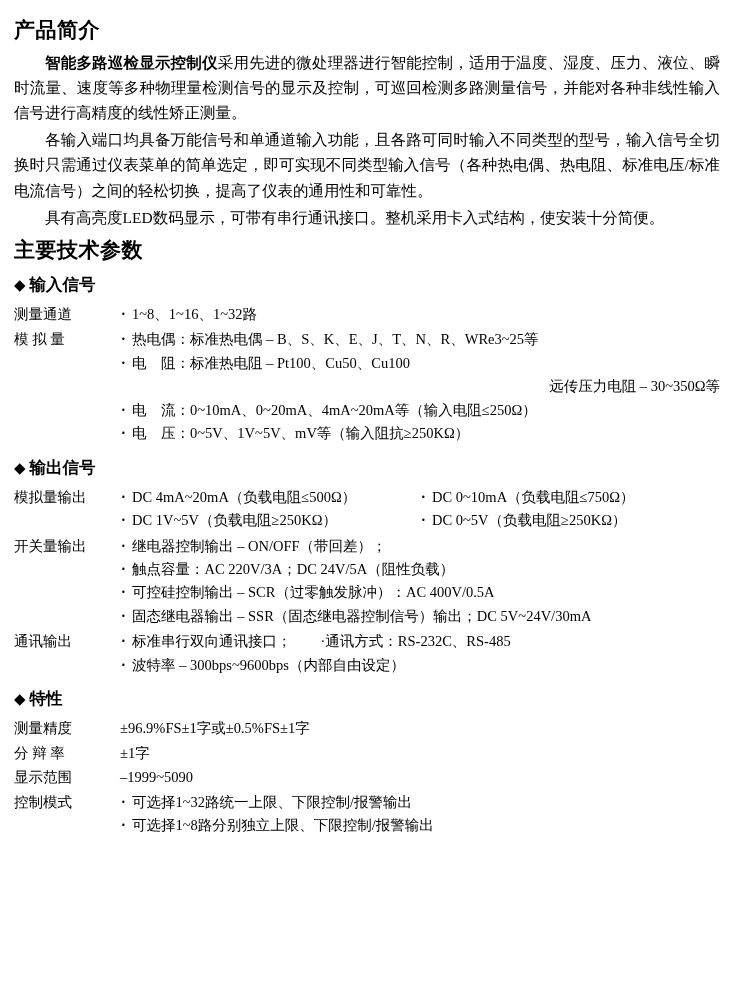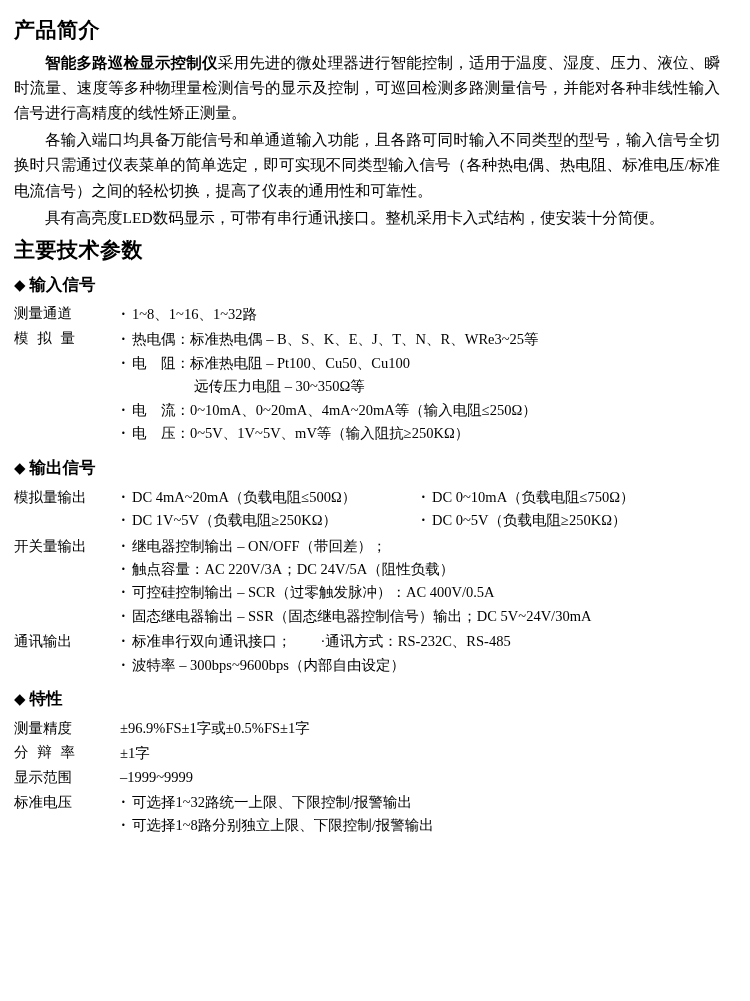--- a/index.html
+++ b/index.html
@@ -66,21 +66,20 @@
   }
   td.lbl {
     width: 104px;
     white-space: nowrap;
     font-size: 14.5px;
   }
   .lbl-just {
     display: flex;
     justify-content: space-between;
     width: 78px;
-    font-family: Liberation Mono, monospace;
   }
   td.val {
     padding-left: 2px;
   }
   ul.dots {
     list-style: none;
     margin: 0;
     padding: 0;
   }
   ul.dots > li {
@@ -107,20 +106,21 @@
   }
   .two-col .c1 {
     width: 300px;
   }
   .two-col .c2 {
     flex: 1;
   }
   .sub-indent {
     display: block;
     padding-left: 62px;
+    text-align: right;
   }
   .plain-line {
     padding-left: 2px;
   }
 </style>
 </head>
 <body>
 
 <div class="page">
   <div class="inner">
@@ -233,25 +233,25 @@
         <td class="lbl">
               <span class="lbl-just">分 辩 率</span>
             </td>
         <td class="val">
           <div class="plain-line">±1字</div>
         </td>
       </tr>
       <tr>
         <td class="lbl">显示范围</td>
         <td class="val">
-          <div class="plain-line">–1999~9999</div>
-        </td>
-      </tr>
-      <tr>
-        <td class="lbl">标准电压</td>
+          <div class="plain-line">–1999~5090</div>
+        </td>
+      </tr>
+      <tr>
+        <td class="lbl">控制模式</td>
         <td class="val">
           <ul class="dots">
             <li>可选择1~32路统一上限、下限控制/报警输出</li>
             <li>可选择1~8路分别独立上限、下限控制/报警输出</li>
           </ul>
         </td>
       </tr>
     </tbody>
       </table>
 

